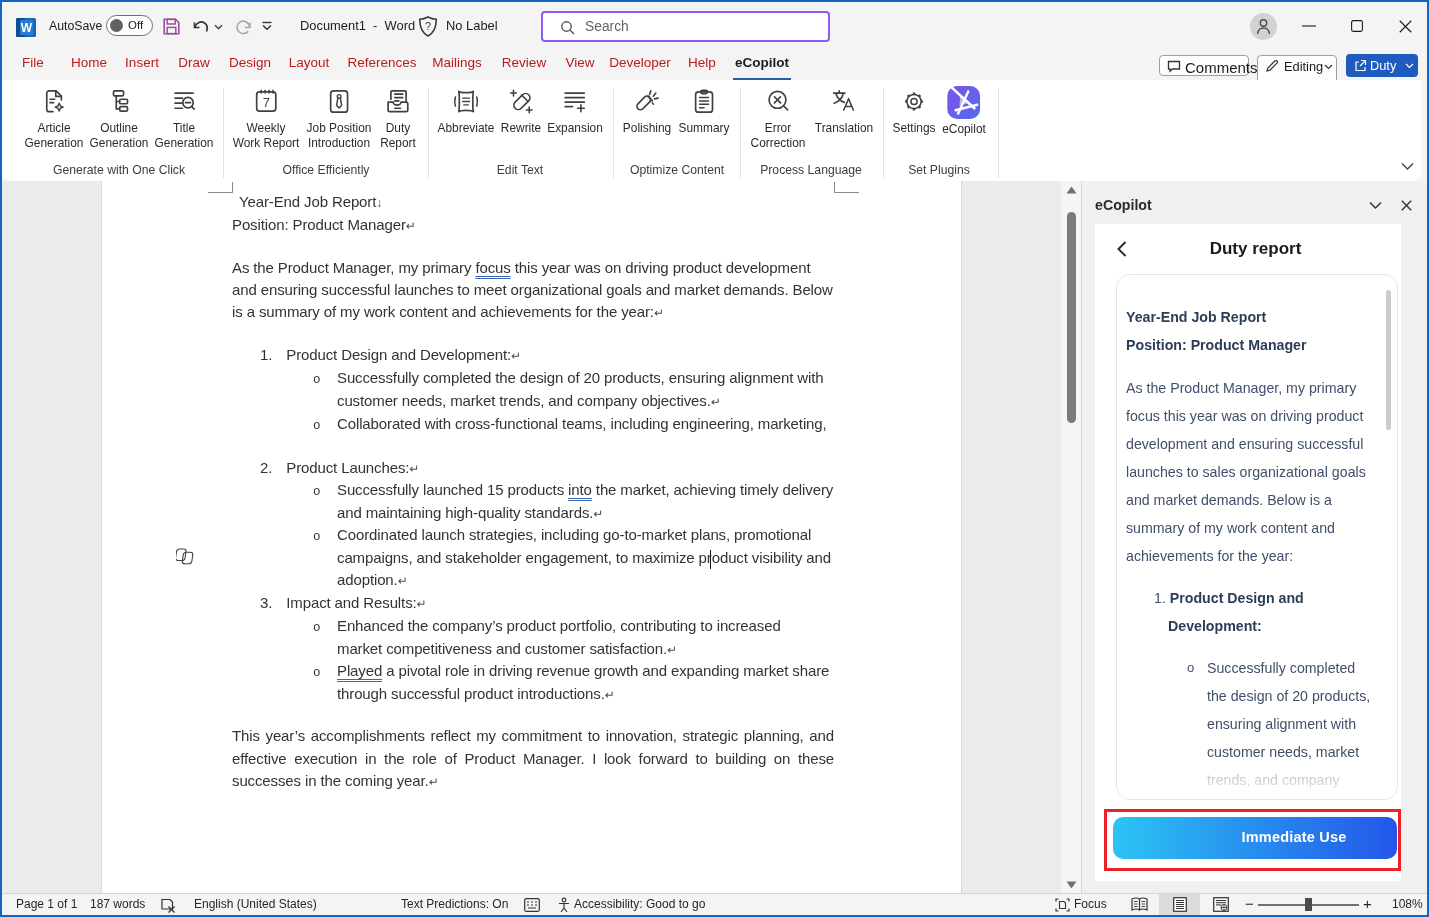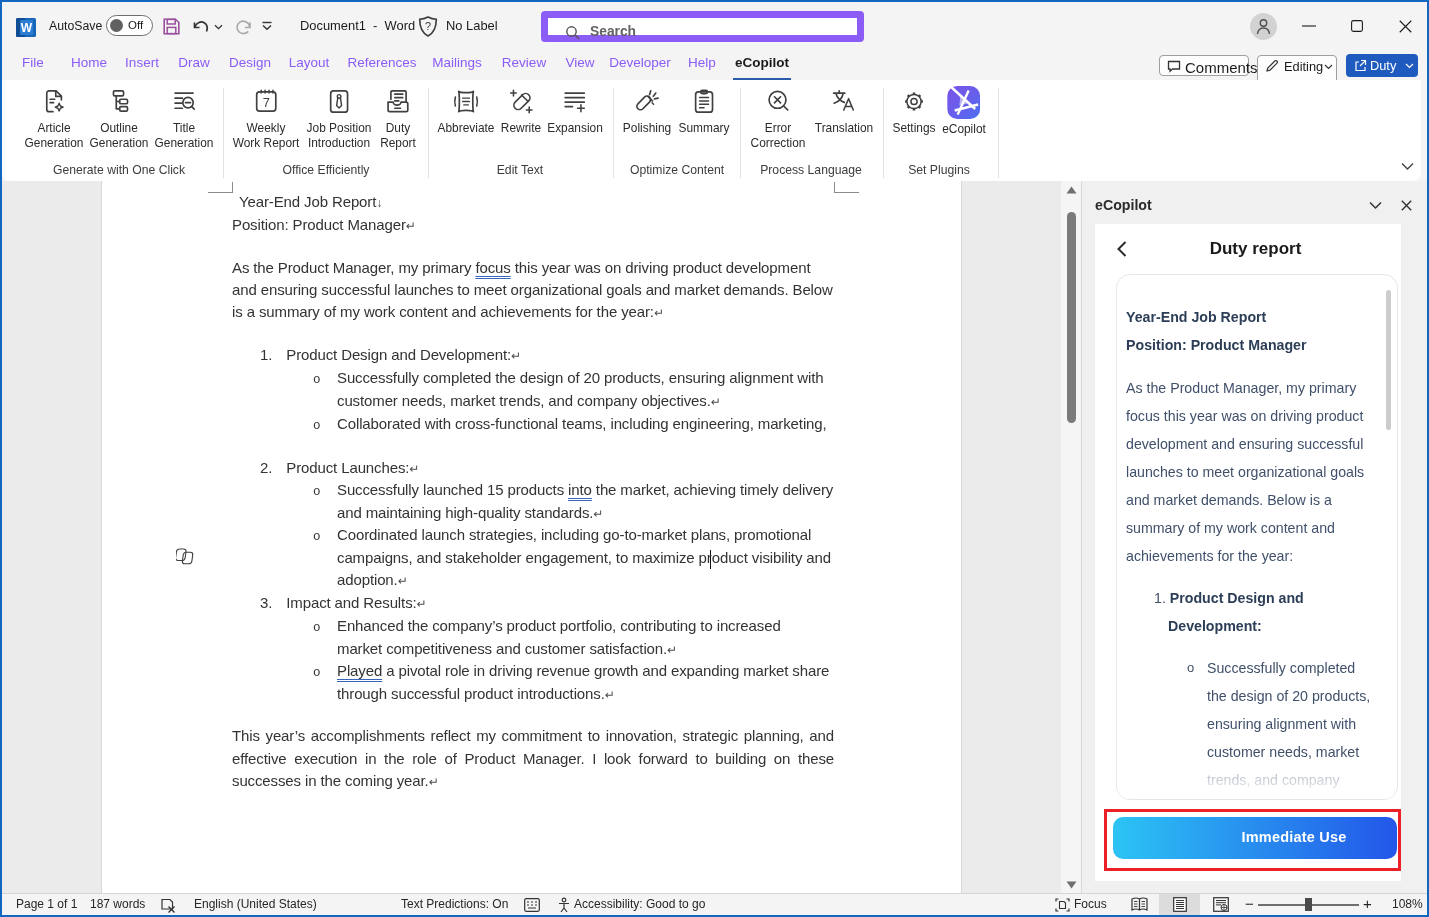--- a/index.html
+++ b/index.html
@@ -6,21 +6,21 @@
 html,body { width:1429px; height:917px; overflow:hidden; font-family:"Liberation Sans", sans-serif; }
 #win { position:absolute; left:0; top:0; width:1429px; height:917px; background:#f4f4f4;
   border-top:2px solid #1467c0; border-left:2px solid #1467c0; border-right:2px solid #1467c0; border-bottom:2px solid #1467c0; }
 .abs { position:absolute; }
 
 #titlebar { position:absolute; left:0; top:0; width:1425px; height:44px; background:#f4f4f4; }
 #menubar { position:absolute; left:0; top:44px; width:1425px; height:34px; background:#f4f4f4; }
 #ribbon { position:absolute; left:0; top:78px; width:1419px; height:101px; background:#fff; border-radius:0 0 8px 8px; }
 #mainarea { position:absolute; left:0; top:179px; width:1425px; height:712px; background:#ebebeb; }
 #statusbar { position:absolute; left:0; top:891px; width:1425px; height:22px; background:#f4f4f4; border-top:1px solid #d5d5d5; }
-.tab { position:absolute; top:9px; font-size:13.5px; color:#8b5cf6; white-space:nowrap; transform:translateX(-50%); }
+.tab { position:absolute; top:9px; font-size:13.5px; color:#b91c1c; white-space:nowrap; transform:translateX(-50%); }
 .glabel { position:absolute; top:83px; font-size:12.2px; color:#3c3c3c; white-space:nowrap; transform:translateX(-50%); }
 .gsep { position:absolute; top:8px; width:1px; height:90px; background:#e2e2e2; }
 .rbtn { position:absolute; top:8px; text-align:center; transform:translateX(-50%); }
 .rbtn svg { display:block; margin:0 auto; }
 .rlabel { font-size:11.9px; color:#2b2b2b; line-height:14.8px; margin-top:6px; white-space:nowrap; }
 
 #page { position:absolute; left:99px; top:0px; width:861px; height:712px; background:#fff; border-left:1px solid #d9d9d9; border-right:1px solid #d9d9d9; }
 .dline { position:absolute; white-space:nowrap; font-size:15px; letter-spacing:-0.12px; color:#333333; }
 .mark { color:#4d4d4d; font-size:12px; }
 .uw { text-decoration:underline double #3a66b8; text-underline-offset:3px; text-decoration-thickness:1px; }
@@ -75,21 +75,21 @@
       <path d="M2 4.5 L6 8.2 L10 4.5" fill="none" stroke="#333" stroke-width="1.4"></path>
     </svg>
     <div class="abs" style="left:298px;top:16px;font-size:12.9px;color:#1b1b1b;">Document1&nbsp; -&nbsp; Word</div>
 
     <svg class="abs" style="left:415px;top:13px" width="22" height="23" viewBox="0 0 19 20">
       <path d="M9.5 1.8 C12 3.2 14.5 3.7 16.7 3.7 C16.7 10.5 14.6 15.7 9.5 18.2 C4.4 15.7 2.3 10.5 2.3 3.7 C4.5 3.7 7 3.2 9.5 1.8 Z" fill="none" stroke="#3c3c3c" stroke-width="1.4"></path>
       <text x="9.5" y="13" font-size="9.5" fill="#3c3c3c" text-anchor="middle" font-family="Liberation Sans">?</text>
     </svg>
     <div class="abs" style="left:444px;top:16px;font-size:12.9px;color:#1b1b1b;">No Label</div>
 
-    <div class="abs" style="left:539px;top:9px;width:323px;height:31px;background:#fff;border:7px solid #8b5cf6;border-radius:4px;font-weight:bold;">
+    <div class="abs" style="left:539px;top:9px;width:289px;height:31px;background:#fff;border:2px solid #8b5cf6;border-radius:4px;">
       <svg class="abs" style="left:17px;top:7px" width="16" height="16" viewBox="0 0 16 16">
         <circle cx="6.5" cy="6.5" r="4.7" fill="none" stroke="#555" stroke-width="1.4"></circle>
         <path d="M10.2 10.2 L14 14" stroke="#555" stroke-width="1.4"></path>
       </svg>
       <div class="abs" style="left:42px;top:6px;font-size:13.8px;color:#636363;">Search</div>
     </div>
 
     <div class="abs" style="left:1248px;top:11px;width:27px;height:27px;border-radius:50%;background:#d2d2d2;">
       <svg class="abs" style="left:5px;top:4px" width="17" height="19" viewBox="0 0 17 19">
         <circle cx="8.5" cy="6" r="3.2" fill="none" stroke="#4f4f4f" stroke-width="1.4"></circle>
@@ -375,21 +375,21 @@
         <svg class="abs" style="left:22px;top:17px" width="10" height="16" viewBox="0 0 10 16">
             <path d="M8.5 1 L1.5 8 L8.5 15" fill="none" stroke="#2b2b2b" stroke-width="2"></path>
           </svg>
         <div class="abs" style="left:0;top:15px;width:321px;text-align:center;font-size:17px;font-weight:bold;color:#1a1a1a;">Duty report</div>
         <div id="innercard">
           <div class="pline pbold" style="left:9px;top:34px;">Year-End Job Report</div>
           <div class="pline pbold" style="left:9px;top:62px;">Position: Product Manager</div>
           <div class="pline" style="left:9px;top:105px;">As the Product Manager, my primary</div>
           <div class="pline" style="left:9px;top:133px;">focus this year was on driving product</div>
           <div class="pline" style="left:9px;top:161px;">development and ensuring successful</div>
-          <div class="pline" style="left:9px;top:189px;">launches to meet organizational goals</div>
+          <div class="pline" style="left:9px;top:189px;">launches to sales organizational goals</div>
           <div class="pline" style="left:9px;top:217px;">and market demands. Below is a</div>
           <div class="pline" style="left:9px;top:245px;">summary of my work content and</div>
           <div class="pline" style="left:9px;top:273px;">achievements for the year:</div>
           <div class="pline" style="left:37px;top:315px;color:#40506a;">1.&nbsp;<span class="pbold">Product Design and</span></div>
           <div class="pline pbold" style="left:51px;top:343px;">Development:</div>
           <div class="pline" style="left:70px;top:385px;font-size:13px;">o</div>
           <div class="pline" style="left:90px;top:385px;">Successfully completed</div>
           <div class="pline" style="left:90px;top:413px;">the design of 20 products,</div>
           <div class="pline" style="left:90px;top:441px;">ensuring alignment with</div>
           <div class="pline" style="left:90px;top:469px;">customer needs, market</div>

